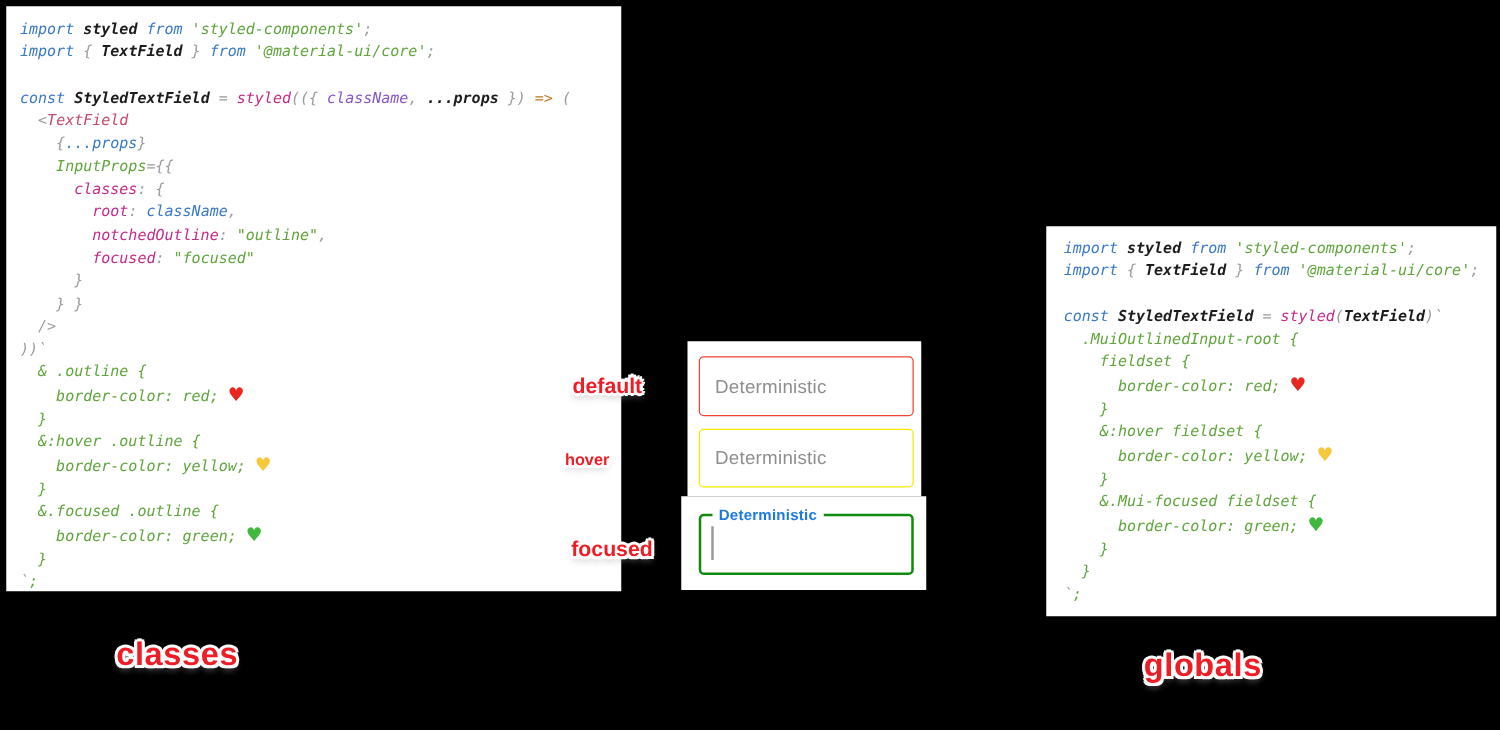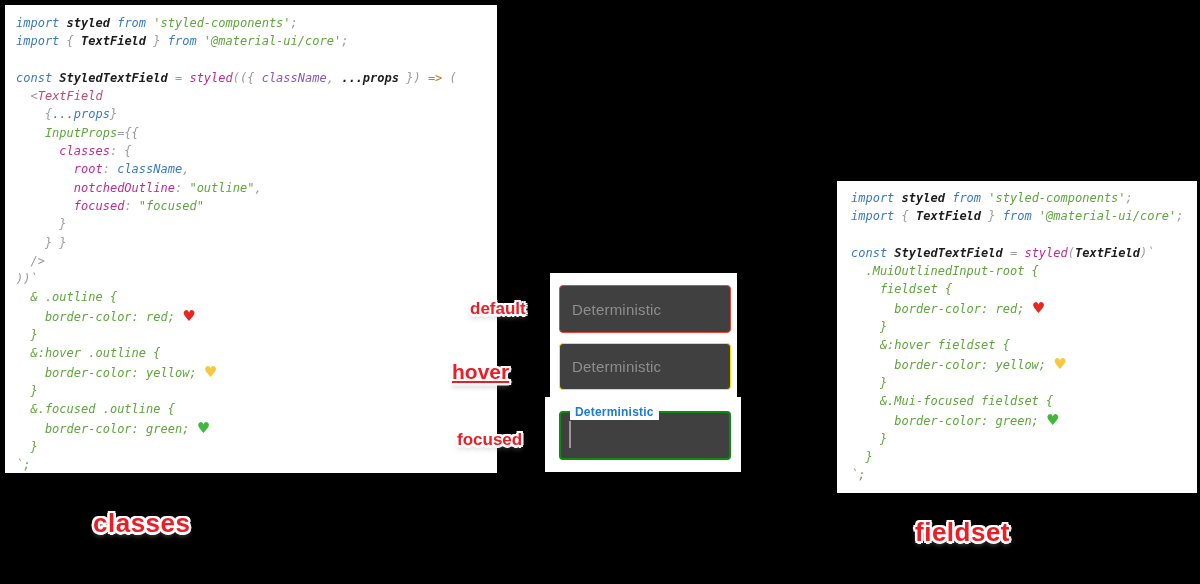--- a/index.html
+++ b/index.html
@@ -27,41 +27,41 @@
   .tok-hr,.tok-hy,.tok-hg{font-family:"DejaVu Sans",sans-serif;font-size:15px;line-height:18.3px;}
   .tok-hr{color:var(--heart-red);}
   .tok-hy{color:var(--heart-yellow);}
   .tok-hg{color:var(--heart-green);}
 
   
   #strip-main{left:550px;top:273px;width:187px;height:124px;}
   #strip-focused{left:545px;top:397px;width:196px;height:75px;}
 
   
-  .tfield{position:absolute;background:#404040;border-radius:4px;box-sizing:border-box;display:flex;align-items:center;}
+  .tfield{position:absolute;background:#ffffff;border-radius:4px;box-sizing:border-box;display:flex;align-items:center;}
   #field-default{left:559px;top:285px;width:172px;height:48px;border:1.5px solid #f44336;}
   #field-hover{left:559px;top:343px;width:172px;height:47px;border:1.5px solid #f5e900;}
   #field-focused{left:559px;top:411px;width:172px;height:49px;border:2px solid #0e8b0e;}
   .placeholder{padding-left:12px;color:var(--placeholder-gray);font-size:15px;letter-spacing:.2px;}
   .notch-label{
     position:absolute;top:-9px;left:9px;background:#fff;padding:0 5px;
     color:var(--focused-label-blue);font-size:12px;font-weight:bold;letter-spacing:.2px;line-height:16px;
   }
   .caret{position:absolute;left:8px;top:8px;width:2px;height:27px;background:#999;}
 
   
   .red-label{
     position:absolute;color:var(--label-red);font-weight:bold;line-height:1;
     text-shadow:
       -2px -2px 0 #fff, 2px -2px 0 #fff, -2px 2px 0 #fff, 2px 2px 0 #fff,
       -2.5px 0 0 #fff, 2.5px 0 0 #fff, 0 -2.5px 0 #fff, 0 2.5px 0 #fff,
       0 4px 5px rgba(150,150,150,.65);
   }
-  #label-default{left:470px;top:300px;font-size:17px;}
-  #label-hover{left:452px;top:361px;font-size:21px;text-decoration:underline;}
+  #label-default{left:458px;top:300px;font-size:17px;}
+  #label-hover{left:452px;top:361px;font-size:13px;}
   #label-focused{left:457px;top:431px;font-size:17px;}
   #label-classes{left:93px;top:510px;font-size:26px;letter-spacing:.5px;}
   #label-globals{left:915px;top:519px;font-size:26px;letter-spacing:.5px;}
 </style>
 </head>
 <body>
 
 <div id="left-panel" class="panel code"><div class="code-line"><span class="tok-kw">import </span><span class="tok-id">styled </span><span class="tok-kw">from </span><span class="tok-str">'styled-components'</span><span class="tok-pun">;</span></div><div class="code-line"><span class="tok-kw">import </span><span class="tok-pun">{ </span><span class="tok-id">TextField </span><span class="tok-pun">} </span><span class="tok-kw">from </span><span class="tok-str">'@material-ui/core'</span><span class="tok-pun">;</span></div><div class="code-line">&nbsp;</div><div class="code-line"><span class="tok-kw">const </span><span class="tok-id">StyledTextField </span><span class="tok-pun">= </span><span class="tok-mag">styled</span><span class="tok-pun">(({ </span><span class="tok-pur">className</span><span class="tok-pun">, </span><span class="tok-id">...props </span><span class="tok-pun">}) </span><span class="tok-arr">=&gt; </span><span class="tok-pun">(</span></div><div class="code-line"><span class="tok-pun">  &lt;</span><span class="tok-tag">TextField</span></div><div class="code-line"><span class="tok-pun">    {</span><span class="tok-kw">...props</span><span class="tok-pun">}</span></div><div class="code-line"><span class="tok-grn">    InputProps</span><span class="tok-pun">={{</span></div><div class="code-line"><span class="tok-mag">      classes</span><span class="tok-pun">: {</span></div><div class="code-line"><span class="tok-mag">        root</span><span class="tok-pun">: </span><span class="tok-kw">className</span><span class="tok-pun">,</span></div><div class="code-line"><span class="tok-mag">        notchedOutline</span><span class="tok-pun">: </span><span class="tok-str">"outline"</span><span class="tok-pun">,</span></div><div class="code-line"><span class="tok-mag">        focused</span><span class="tok-pun">: </span><span class="tok-str">"focused"</span></div><div class="code-line"><span class="tok-pun">      }</span></div><div class="code-line"><span class="tok-pun">    } }</span></div><div class="code-line"><span class="tok-pun">  /&gt;</span></div><div class="code-line"><span class="tok-pun">))`</span></div><div class="code-line"><span class="tok-grn">  &amp; .outline {</span></div><div class="code-line"><span class="tok-grn">    border-color: red; </span><span class="tok-hr">♥</span></div><div class="code-line"><span class="tok-grn">  }</span></div><div class="code-line"><span class="tok-grn">  &amp;:hover .outline {</span></div><div class="code-line"><span class="tok-grn">    border-color: yellow; </span><span class="tok-hy">♥</span></div><div class="code-line"><span class="tok-grn">  }</span></div><div class="code-line"><span class="tok-grn">  &amp;.focused .outline {</span></div><div class="code-line"><span class="tok-grn">    border-color: green; </span><span class="tok-hg">♥</span></div><div class="code-line"><span class="tok-grn">  }</span></div><div class="code-line"><span class="tok-pun">`</span><span class="tok-grn">;</span></div></div>
 
 <div id="right-panel" class="panel code"><div class="code-line"><span class="tok-kw">import </span><span class="tok-id">styled </span><span class="tok-kw">from </span><span class="tok-str">'styled-components'</span><span class="tok-pun">;</span></div><div class="code-line"><span class="tok-kw">import </span><span class="tok-pun">{ </span><span class="tok-id">TextField </span><span class="tok-pun">} </span><span class="tok-kw">from </span><span class="tok-str">'@material-ui/core'</span><span class="tok-pun">;</span></div><div class="code-line">&nbsp;</div><div class="code-line"><span class="tok-kw">const </span><span class="tok-id">StyledTextField </span><span class="tok-pun">= </span><span class="tok-mag">styled</span><span class="tok-pun">(</span><span class="tok-id">TextField</span><span class="tok-pun">)`</span></div><div class="code-line"><span class="tok-grn">  .MuiOutlinedInput-root {</span></div><div class="code-line"><span class="tok-grn">    fieldset {</span></div><div class="code-line"><span class="tok-grn">      border-color: red; </span><span class="tok-hr">♥</span></div><div class="code-line"><span class="tok-grn">    }</span></div><div class="code-line"><span class="tok-grn">    &amp;:hover fieldset {</span></div><div class="code-line"><span class="tok-grn">      border-color: yellow; </span><span class="tok-hy">♥</span></div><div class="code-line"><span class="tok-grn">    }</span></div><div class="code-line"><span class="tok-grn">    &amp;.Mui-focused fieldset {</span></div><div class="code-line"><span class="tok-grn">      border-color: green; </span><span class="tok-hg">♥</span></div><div class="code-line"><span class="tok-grn">    }</span></div><div class="code-line"><span class="tok-grn">  }</span></div><div class="code-line"><span class="tok-pun">`</span><span class="tok-grn">;</span></div></div>
@@ -79,13 +79,13 @@
 
 <div id="field-focused" class="tfield" style="border-color: rgb(14, 139, 14);">
   <span class="notch-label" style="color: rgb(28, 121, 223);">Deterministic</span>
   <span class="caret"></span>
 </div>
 
 <div id="label-default" class="red-label">default</div>
 <div id="label-hover" class="red-label">hover</div>
 <div id="label-focused" class="red-label">focused</div>
 <div id="label-classes" class="red-label">classes</div>
-<div id="label-globals" class="red-label">fieldset</div>
+<div id="label-globals" class="red-label">globals</div>
 
 </body></html>

